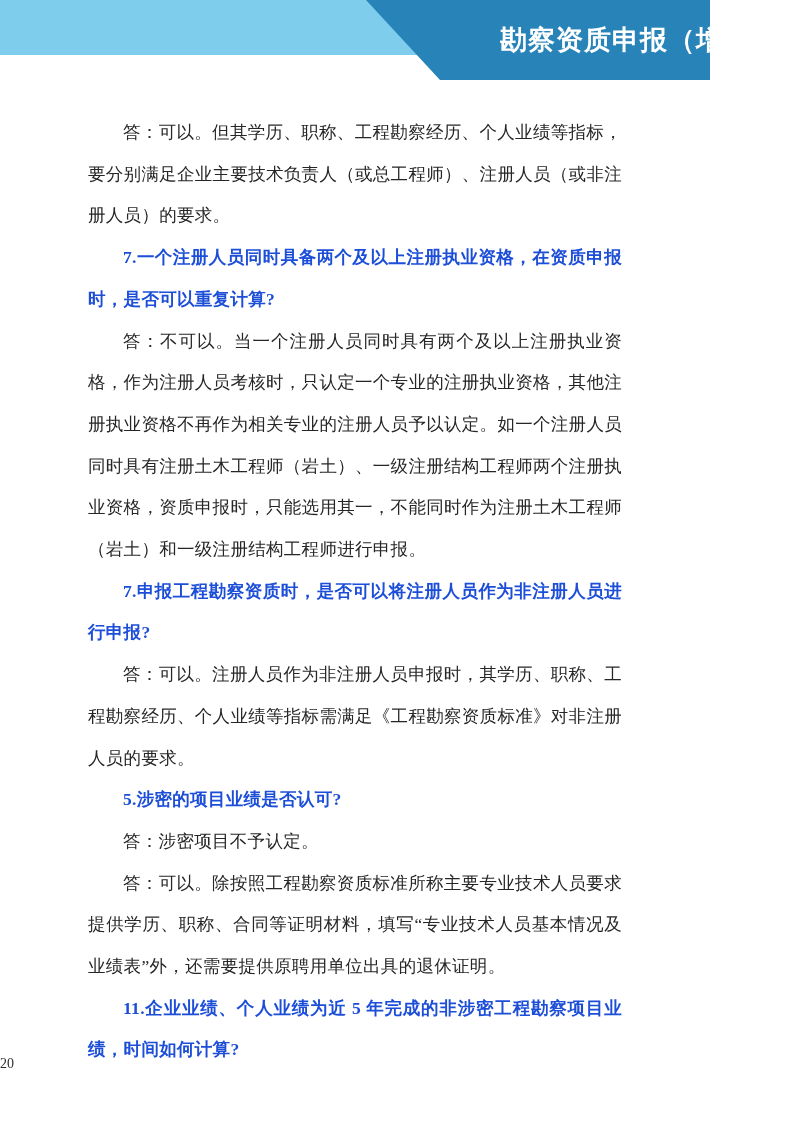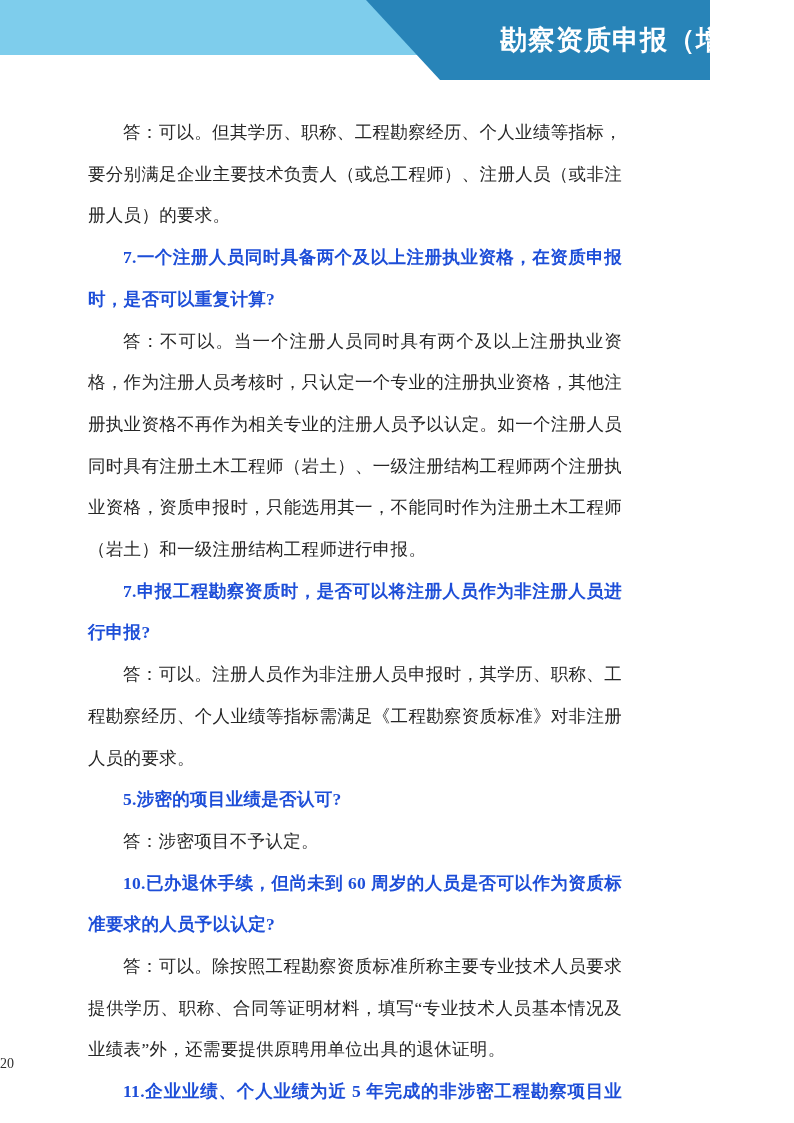--- a/index.html
+++ b/index.html
@@ -81,20 +81,19 @@
   </div>
 
   <div class="content">
     <p class="a">答：可以。但其学历、职称、工程勘察经历、个人业绩等指标，要分别满足企业主要技术负责人（或总工程师）、注册人员（或非注册人员）的要求。</p>
     <p class="q">7.一个注册人员同时具备两个及以上注册执业资格，在资质申报时，是否可以重复计算?</p>
     <p class="a">答：不可以。当一个注册人员同时具有两个及以上注册执业资格，作为注册人员考核时，只认定一个专业的注册执业资格，其他注册执业资格不再作为相关专业的注册人员予以认定。如一个注册人员同时具有注册土木工程师（岩土）、一级注册结构工程师两个注册执业资格，资质申报时，只能选用其一，不能同时作为注册土木工程师（岩土）和一级注册结构工程师进行申报。</p>
     <p class="q">7.申报工程勘察资质时，是否可以将注册人员作为非注册人员进行申报?</p>
     <p class="a">答：可以。注册人员作为非注册人员申报时，其学历、职称、工程勘察经历、个人业绩等指标需满足《工程勘察资质标准》对非注册人员的要求。</p>
     <p class="q">5.涉密的项目业绩是否认可?</p>
     <p class="a">答：涉密项目不予认定。</p>
-    <p class="q">10.已办退休手续，但尚未到 60 周岁的人员是否可以作为资质标准要求的人员予以认定?</p>
     <p class="a">答：可以。除按照工程勘察资质标准所称主要专业技术人员要求提供学历、职称、合同等证明材料，填写“专业技术人员基本情况及业绩表”外，还需要提供原聘用单位出具的退休证明。</p>
     <p class="q">11.企业业绩、个人业绩为近 5 年完成的非涉密工程勘察项目业绩，时间如何计算?</p>
   </div>
 
   <div class="footer">20</div>
 
 </div>
 
 </body></html>

